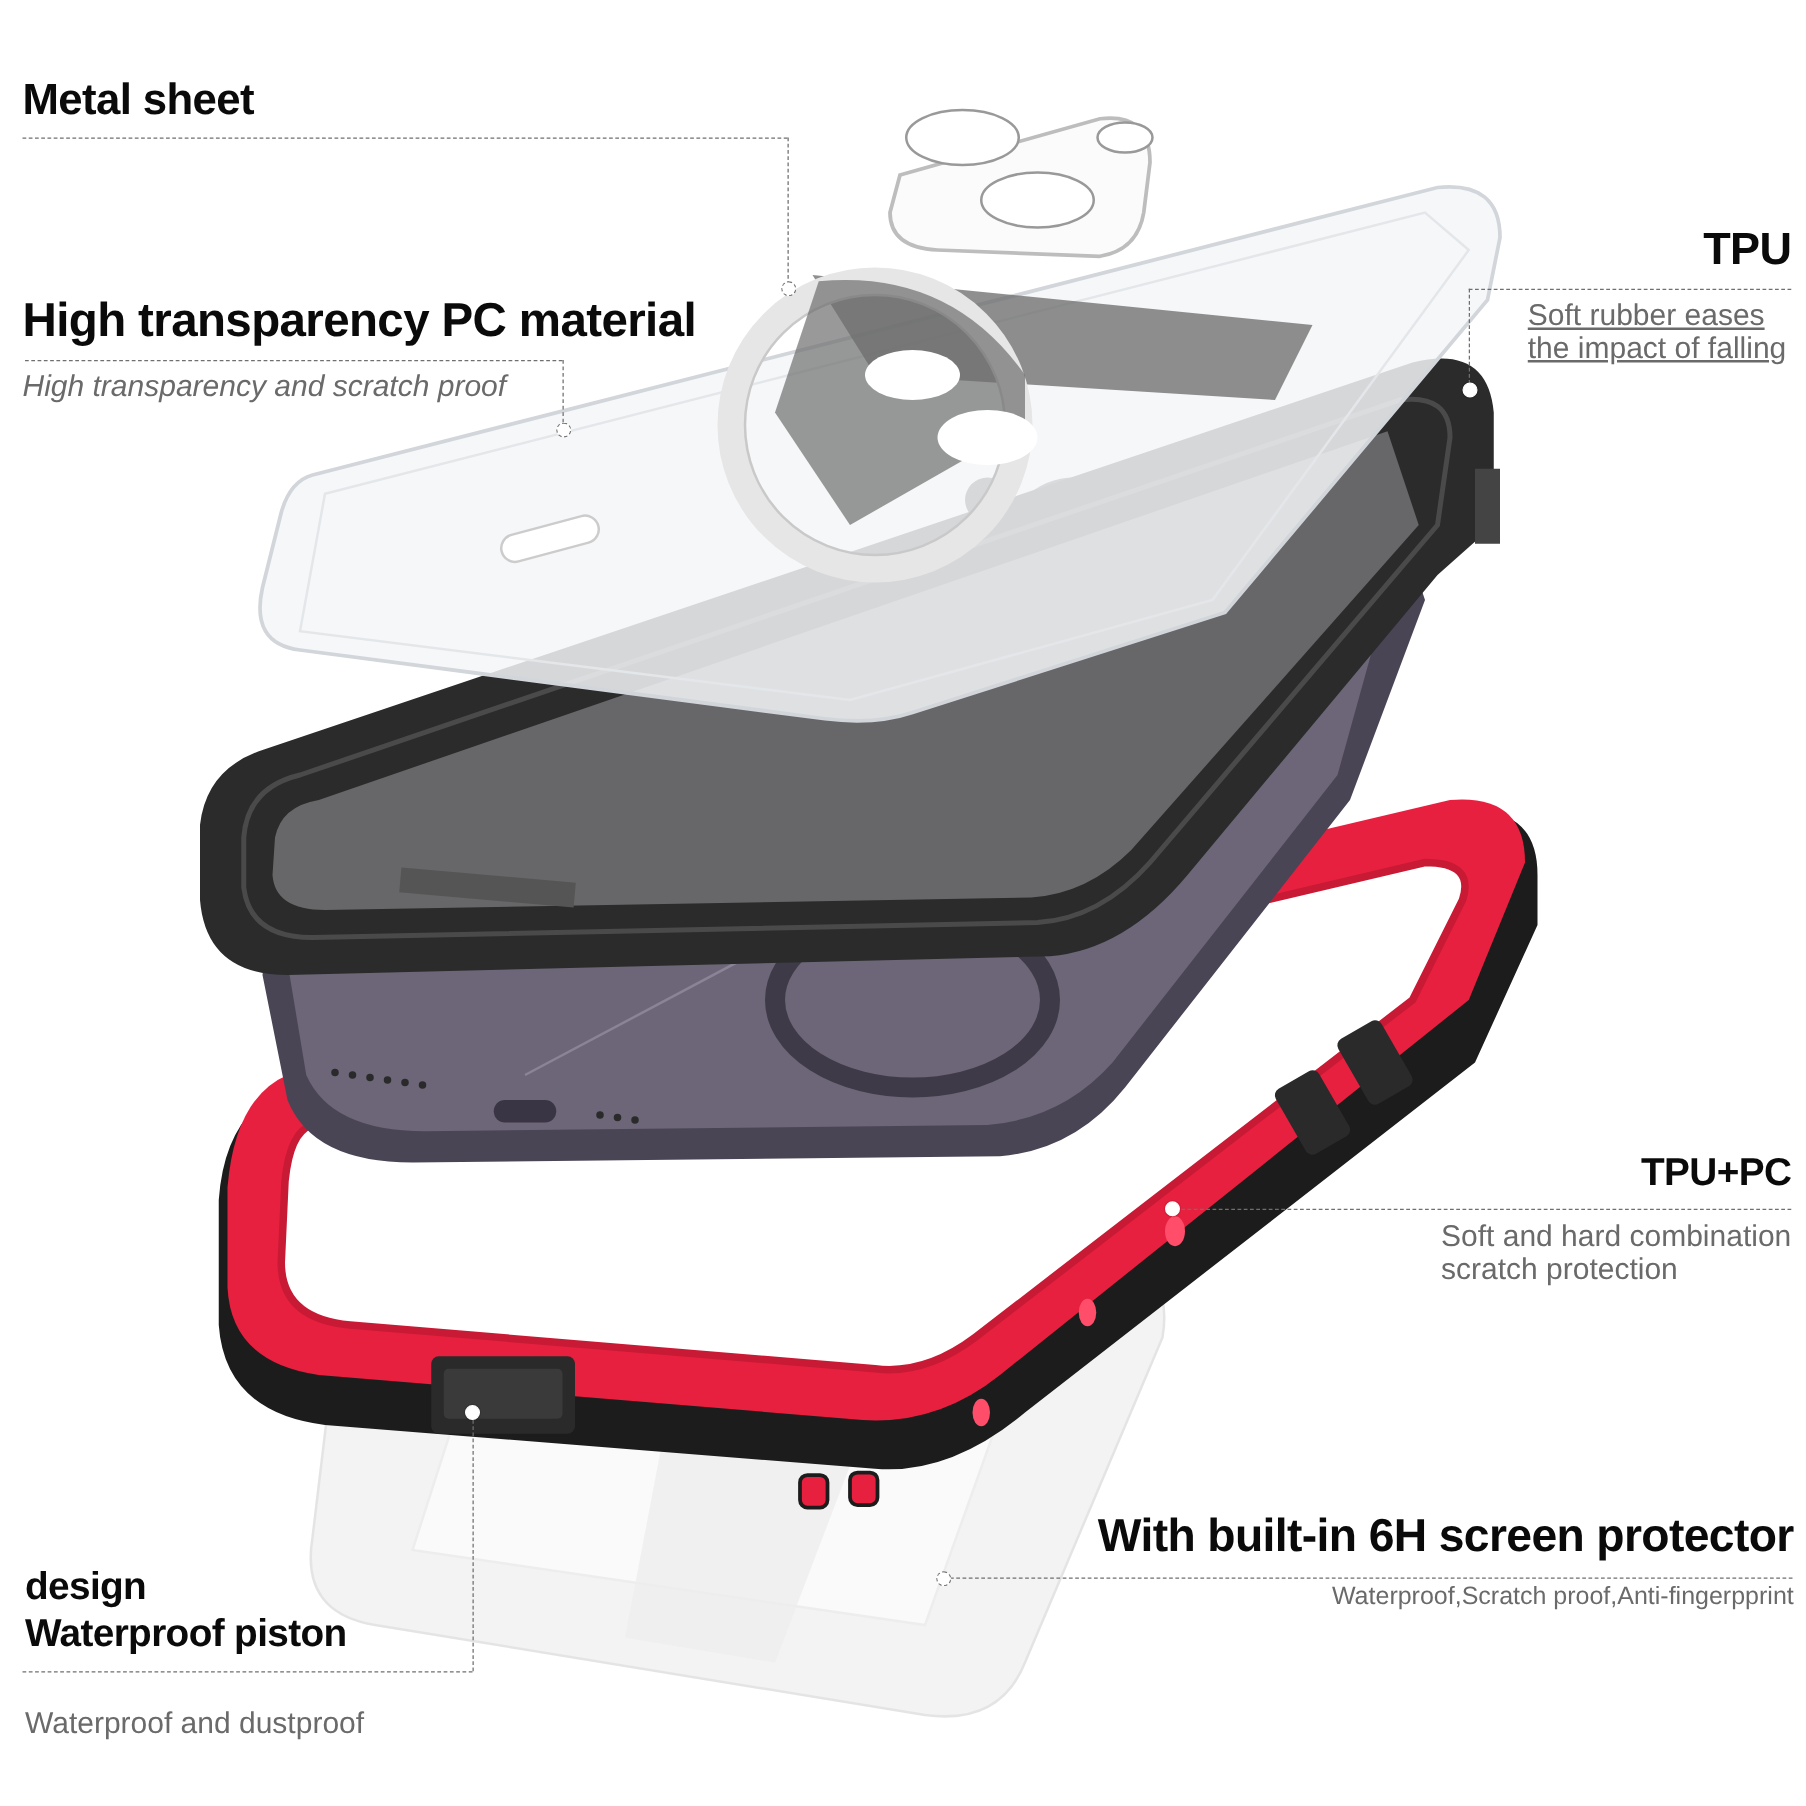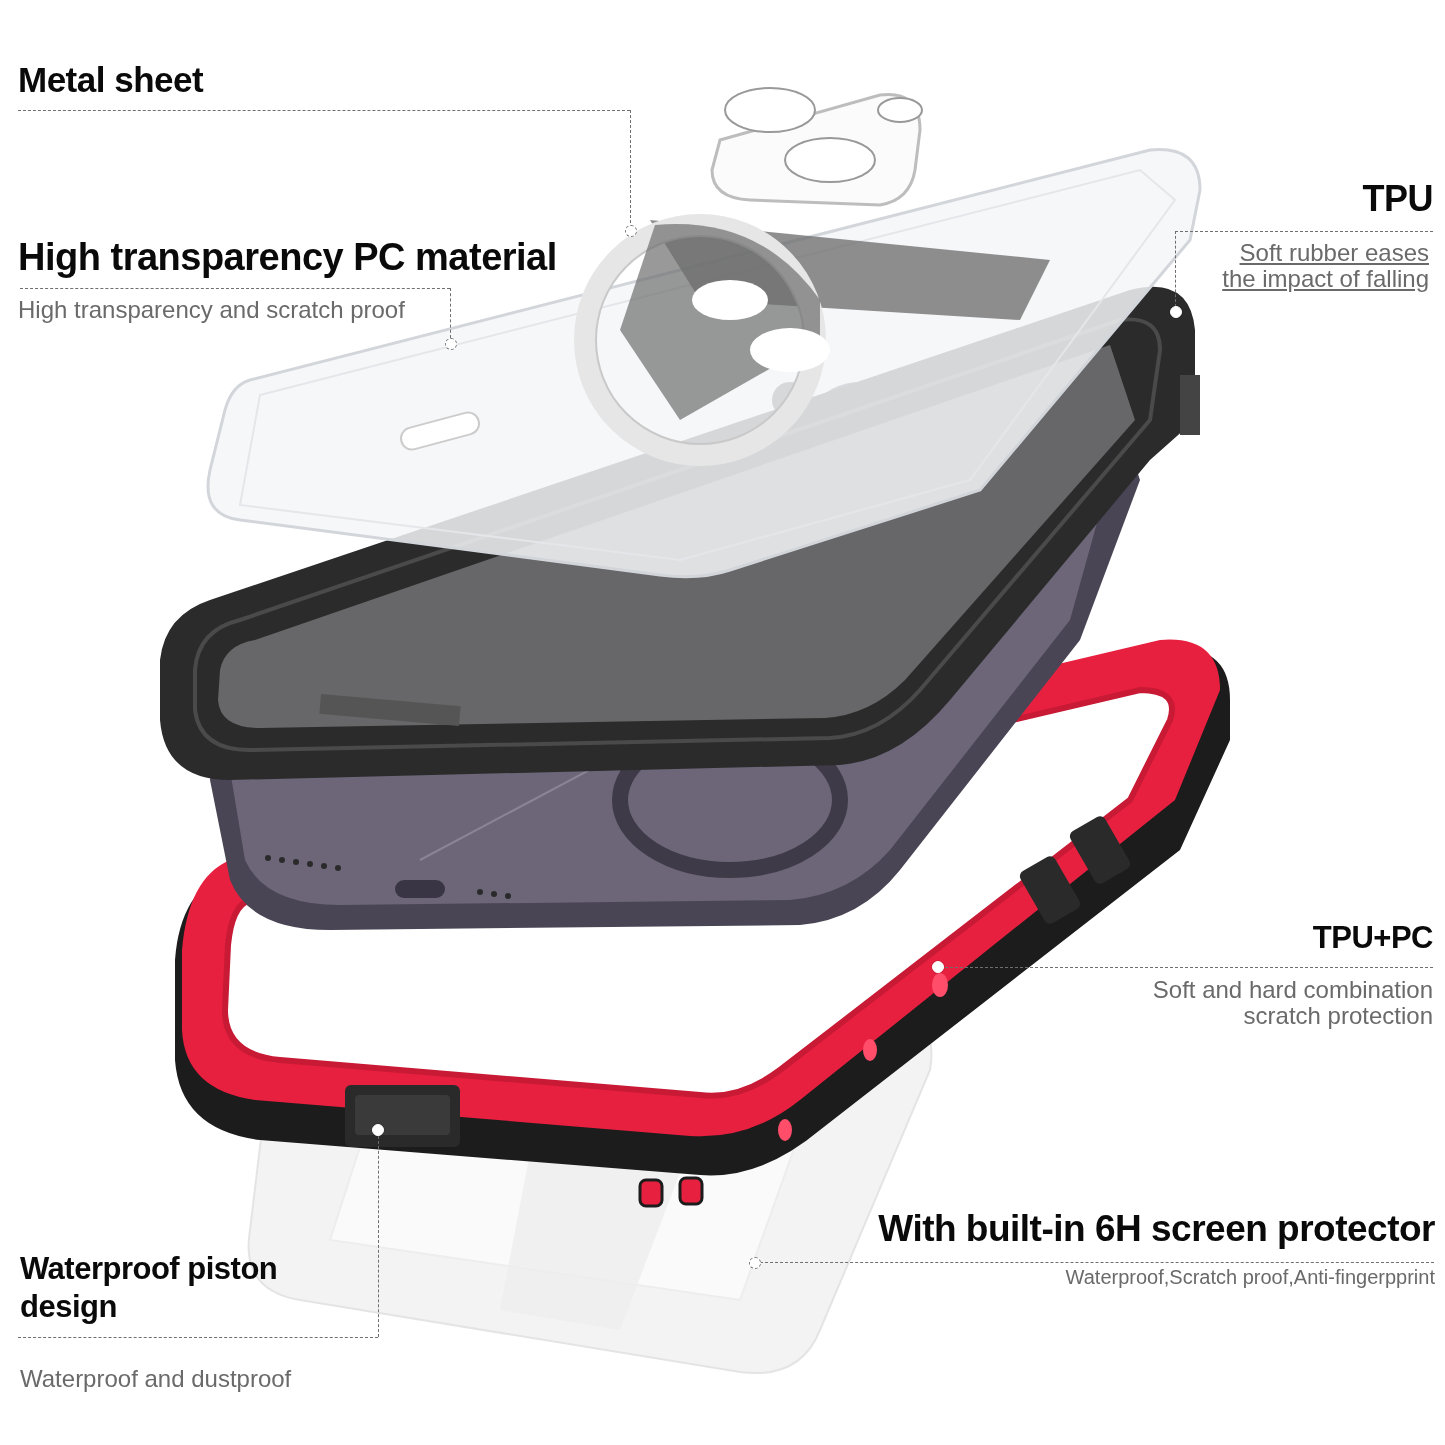--- a/index.html
+++ b/index.html
@@ -5,21 +5,21 @@
   html, body { margin:0; padding:0; background:#ffffff; }
   body { width:1445px; height:1445px; position:relative; overflow:hidden; font-family:"Liberation Sans", sans-serif; }
   .stage { position:absolute; left:0; top:0; width:1445px; height:1070px; }
   .title { position:absolute; color:#0a0a0a; font-weight:bold; letter-spacing:-0.5px; white-space:nowrap; }
   .sub { position:absolute; color:#6a6a6a; white-space:nowrap; }
   .sub.dark { color:#2a2a2a; }
   .dash-h { position:absolute; height:0; border-top:1.5px dashed #6f6f6f; }
   .dash-v { position:absolute; width:0; border-left:1.5px dashed #6f6f6f; }
   .dot { position:absolute; width:10px; height:10px; border-radius:50%; background:#fff; border:1px dashed #777; }
   .dot.solid { background:#fff; border:1px solid #fff; box-shadow:0 0 0 1px rgba(0,0,0,0.1); }
-  .right { text-align:right; }
+  .right { }
   svg.product { position:absolute; left:0; top:0; }
 </style>
 </head>
 <body>
 
 <div class="stage">
 
   <svg class="product" width="1445" height="1445" viewBox="0 0 1445 1445">
 
     <g opacity="0.9">
@@ -94,21 +94,21 @@
 
   <div class="title" style="left:18px; top:60px; font-size:35px;">Metal sheet</div>
   <div class="dash-h" style="left:18px; top:110px; width:612px;"></div>
   <div class="dash-v" style="left:630px; top:110px; height:118px;"></div>
   <div class="dot" style="left:625px; top:225px;"></div>
 
   <div class="title" style="left:18px; top:236px; font-size:38px;">High transparency PC material</div>
   <div class="dash-h" style="left:20px; top:288px; width:430px;"></div>
   <div class="dash-v" style="left:450px; top:288px; height:50px;"></div>
   <div class="dot" style="left:445px; top:338px;"></div>
-  <div class="sub" style="left:18px; top:296px; font-size:24px;">High transparency and scratch proof</div>
+  <div class="sub" style="left:18px; top:296px; font-size:24px;font-style:italic;">High transparency and scratch proof</div>
 
   <div class="title right" style="right:12px; top:178px; font-size:36px;">TPU</div>
   <div class="dash-h" style="left:1175px; top:231px; width:258px;"></div>
   <div class="dash-v" style="left:1175px; top:231px; height:76px;"></div>
   <div class="dot solid" style="left:1170px; top:306px;"></div>
   <div class="sub right" style="right:16px; top:240px; font-size:24px; line-height:26px;text-decoration:underline;">
     <div>Soft rubber eases</div>
     <div>the impact of falling</div>
   </div>
 
@@ -121,19 +121,19 @@
   </div>
 
   <div class="title right" style="right:10px; top:1208px; font-size:37px;">With built-in  6H screen protector</div>
   <div class="dash-h" style="left:760px; top:1262px; width:674px;"></div>
   <div class="dot" style="left:749px; top:1257px;"></div>
   <div class="sub right" style="right:10px; top:1266px; font-size:20px;">Waterproof,Scratch proof,Anti-fingerpprint</div>
 
   <div class="dot solid" style="left:372px; top:1124px;"></div>
   <div class="dash-v" style="left:378px; top:1136px; height:201px;"></div>
   <div class="title" style="left:20px; top:1250px; font-size:31px; line-height:38px;">
+    <div>design</div>
     <div>Waterproof piston</div>
-    <div>design</div>
   </div>
   <div class="dash-h" style="left:18px; top:1337px; width:360px;"></div>
   <div class="sub" style="left:20px; top:1345px; font-size:24px;margin-top:20px;">Waterproof and dustproof</div>
 
 </div>
 
 </body></html>

